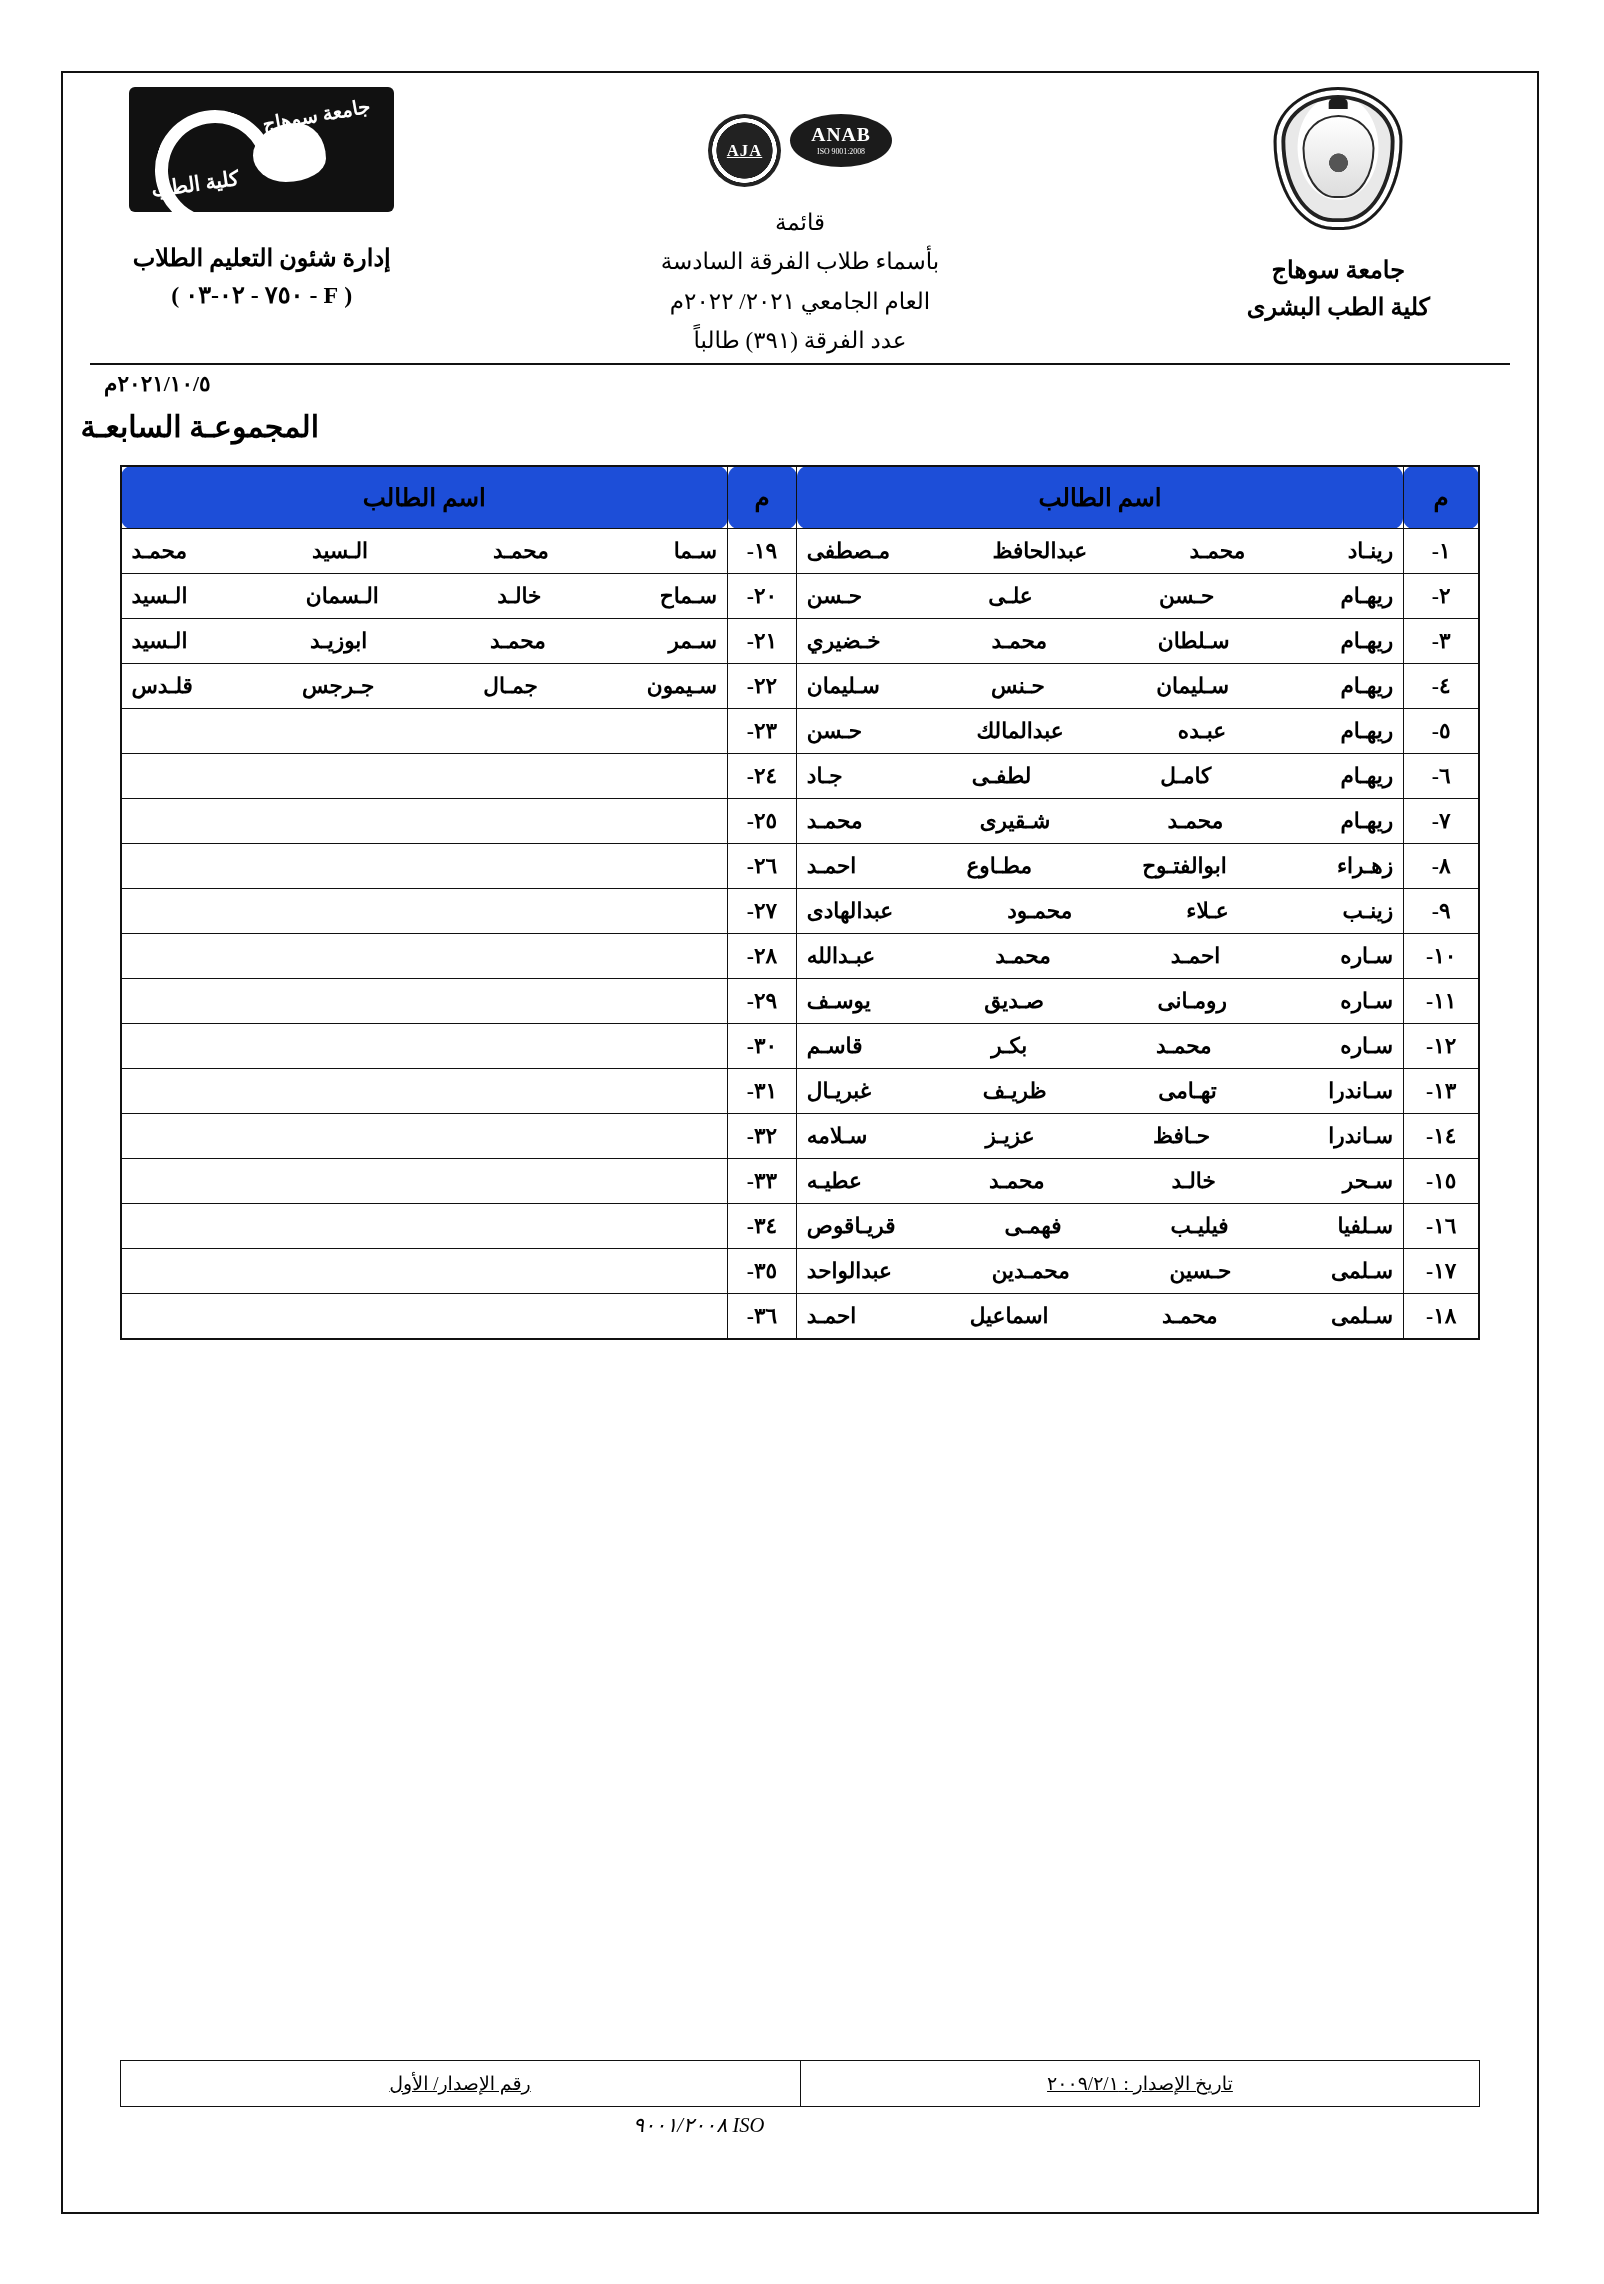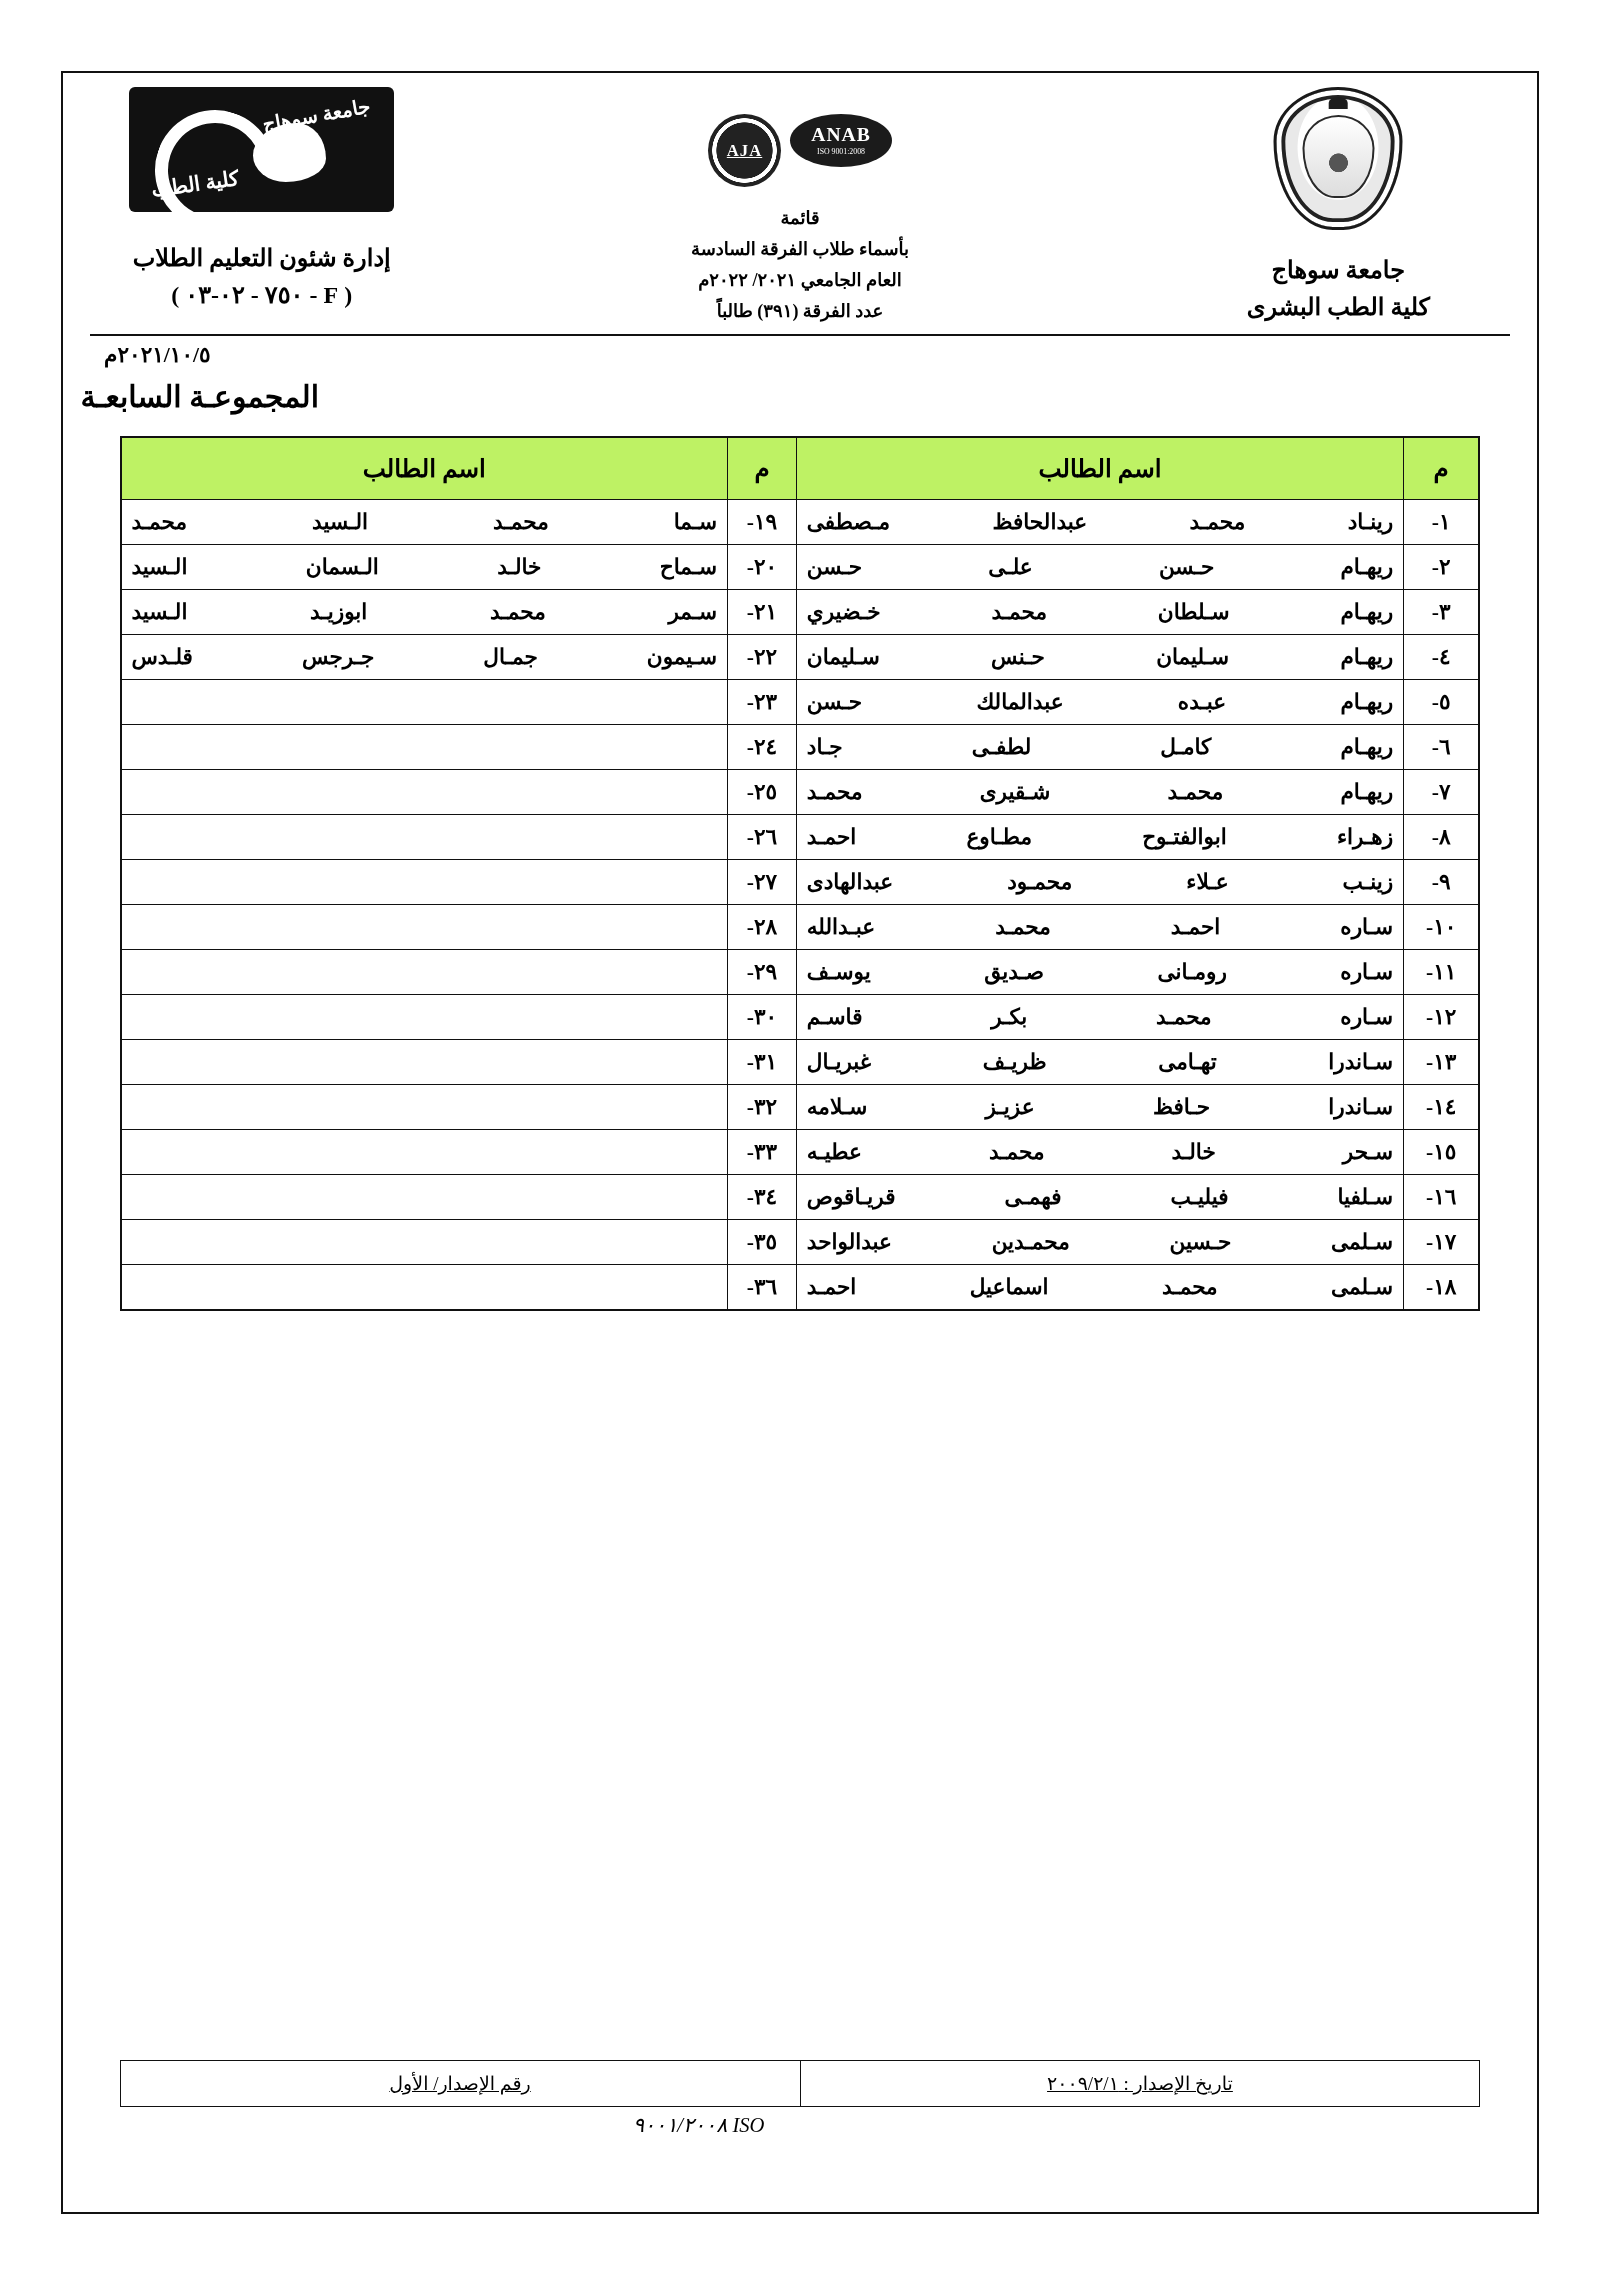--- a/index.html
+++ b/index.html
@@ -173,22 +173,22 @@
   .cert .c3 { font-size: 7.8px; margin-top: 2px;}
   .cert.round {
     width: 73px;
     height: 73px;
     border-radius: 50%;
     background: radial-gradient(circle, #222 0 54%, #fff 55% 62%, #222 63% 100%);
     text-decoration: underline;
   }
   .cert.round .c1 { font-size: 16.7px; }
   .center-lines {
-    font-size: 18px;
-    font-weight: bold;
+    font-size: 23px;
+    font-weight: normal;
     line-height: 1.72;
   }
   .hr-line {
     border: 0;
     border-top: 2px solid #111;
     margin: 2px 9.8px 0 9.8px;
   }
   .date-line {
     text-align: left;
     font-size: 21.6px;
@@ -214,24 +214,25 @@
     border: 2.9px solid #111;
   }
   table.students th, table.students td {
     border: 1.5px solid #111;
     height: 44px;
     font-size: 21.6px;
     font-weight: bold;
     padding: 0 9.8px;
   }
   table.students th {
-    background: #bef264;
+    background: #1d4ed8;
     height: 61px;
     font-size: 24.5px;
     text-align: center;
+    border-radius: 11px;
   }
   col.num { width: 69px; }
   col.idx { width: 76px; }
   td.num, td.idx {
     text-align: center;
     font-size: 21.6px;
   }
   td.name {
     text-align: justify;
     text-align-last: justify;

